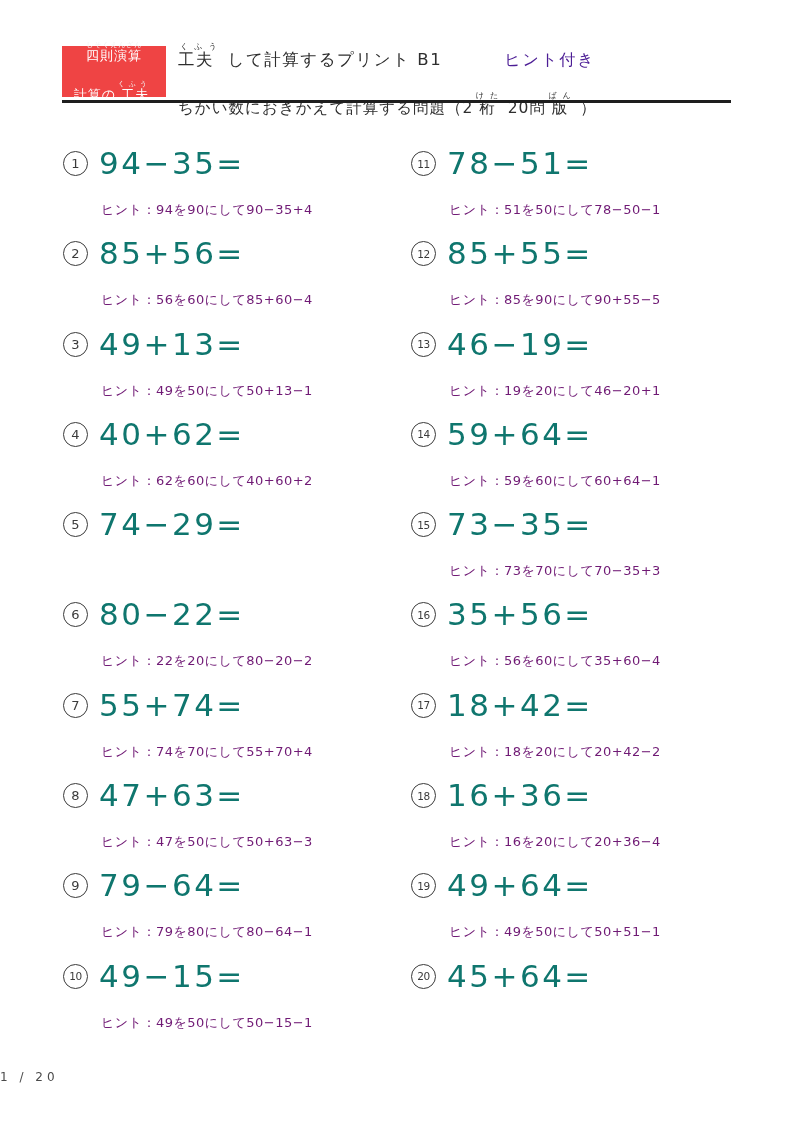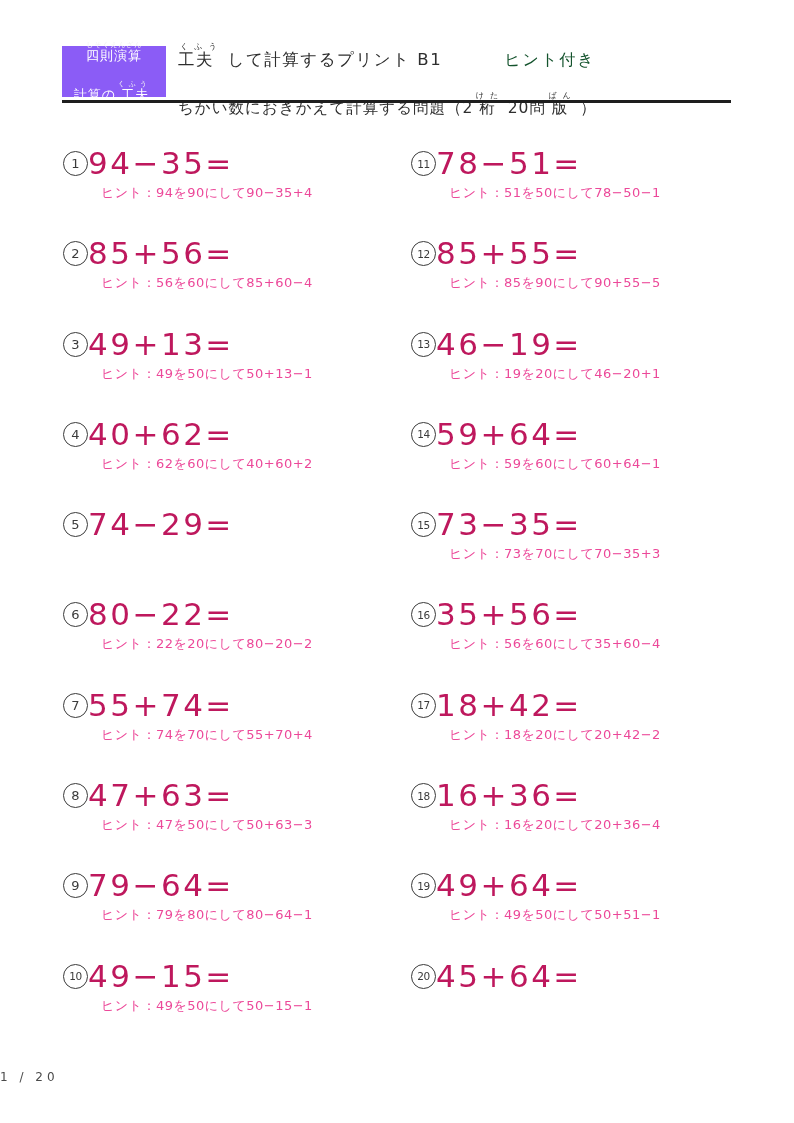--- a/index.html
+++ b/index.html
@@ -10,33 +10,33 @@
     color:#3b3b3b;
     position:relative;
     overflow:hidden;
   }
 
   
   .header { position:absolute; left:0; top:0; width:794px; height:110px; }
   .badge {
     position:absolute; left:62px; top:46px;
     width:104px; height:51px;
-    background:#8b5cf6; color:#ffffff;
+    background:#ef4444; color:#ffffff;
     display:flex; flex-direction:column; justify-content:center; align-items:center;
     gap:17px;
   }
   .badge ruby { ruby-position:over; }
   .badge rt { font-size:7px; letter-spacing:0.5px; color:#f2f2f2; }
   .badge .badge-line { font-size:13px; line-height:1.05; letter-spacing:1px; }
 
   .title-block { position:absolute; left:178px; top:42px; }
   .title-row { display:flex; align-items:flex-end; }
   .title-main { font-size:16.5px; color:#2e2e2e; letter-spacing:1.5px; white-space:nowrap; }
   .title-main rt { font-size:8px; letter-spacing:2px; color:#2e2e2e; }
-  .hint-tag { font-size:16px; color:#14532d; letter-spacing:2px; margin-left:62px; }
+  .hint-tag { font-size:16px; color:#4c1d95; letter-spacing:2px; margin-left:62px; }
   .subtitle { margin-top:20px; font-size:15.5px; color:#2e2e2e; letter-spacing:1px; white-space:nowrap; }
   .subtitle rt { font-size:8px; letter-spacing:1px; color:#2e2e2e; }
 
   .header-rule {
     position:absolute; left:62px; top:100px;
     width:669px; height:2.5px; background:#1e1e1e;
   }
 
   
   .problems-col { position:absolute; top:148px; width:330px; }
@@ -47,27 +47,28 @@
   .problem-row { display:flex; align-items:center; }
   .num-circle {
     width:25px; height:25px; flex:0 0 25px;
     border:1.7px solid #3b3b3b; border-radius:50%;
     display:flex; align-items:center; justify-content:center;
     font-size:13px; color:#3b3b3b;
     box-sizing:border-box;
   }
   .num-circle.two-digit { font-size:10.5px; letter-spacing:-0.5px; }
   .expression {
-    font-size:31px; color:#be185d;
+    margin-left:11px;
+    font-size:31px; color:#0f766e;
     letter-spacing:2.5px; white-space:nowrap;
     line-height:1;
   }
   .hint-line {
-    margin-left:38px; margin-top:7px;
-    font-size:13px; color:#ec4899;
+    margin-left:38px; margin-top:24px;
+    font-size:13px; color:#701a75;
     letter-spacing:0.5px; white-space:nowrap;
     line-height:1.1;
   }
 
   
   .footer {
     position:absolute; left:0; top:1070px; width:794px;
     font-size:12px; color:#4a4a4a; letter-spacing:4px;
   }
 </style>

